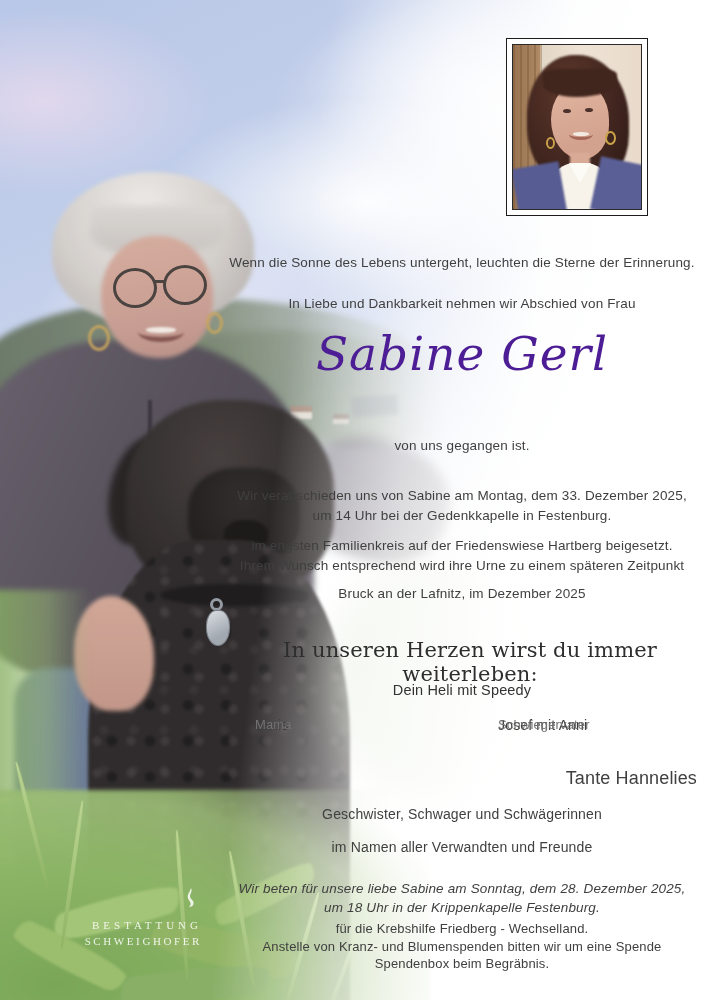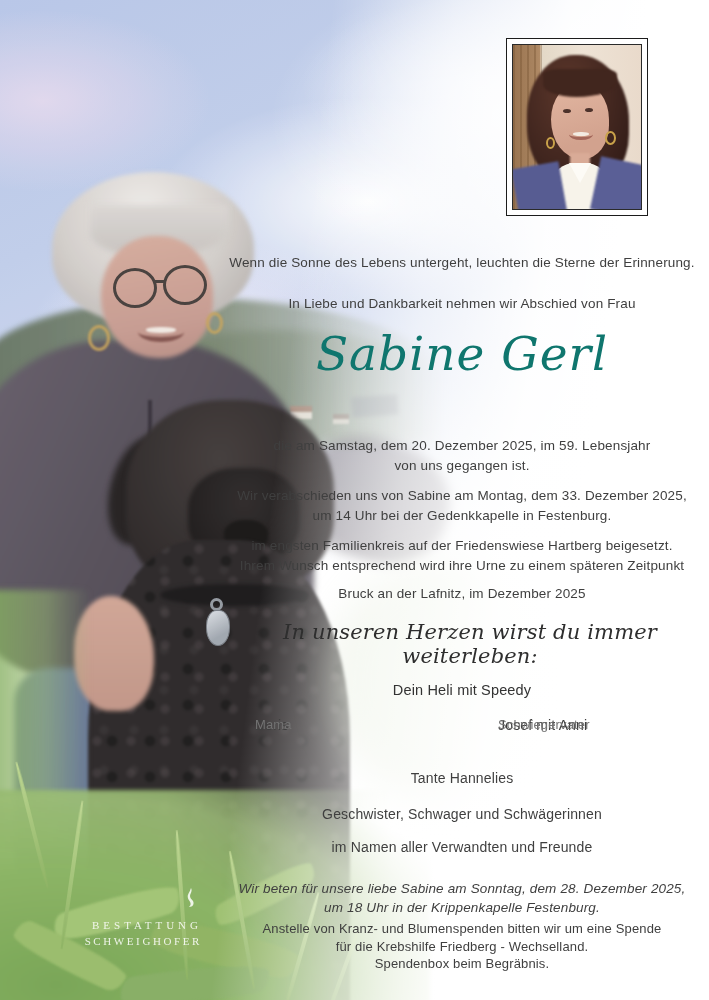--- a/index.html
+++ b/index.html
@@ -134,32 +134,32 @@
     clip-path:polygon(0 0,100% 0,50% 100%);}
 
   
   .txt{text-align:center;font-size:13.5px;line-height:20px;color:#3f3f3f;}
   .txt div{position:static;}
   .poem{left:157px;top:102px;width:360px;line-height:19px;}
   .epigraph{left:227px;top:253px;width:470px;}
   .intro{left:227px;top:294px;width:470px;}
   .name{left:227px;top:326px;width:470px;text-align:center;
     font-family:"DejaVu Serif","Liberation Serif",serif;font-style:italic;font-weight:normal;
-    font-size:47px;color:#0f766e;letter-spacing:1px;}
+    font-size:47px;color:#4c1d95;letter-spacing:1px;}
   .death{left:227px;top:436px;width:470px;}
   .farewell{left:227px;top:486px;width:470px;}
   .urn{left:227px;top:536px;width:470px;}
   .place{left:227px;top:584px;width:470px;}
-  .hearts{left:235px;top:620px;width:470px;text-align:center;
-    font-family:"DejaVu Serif","Liberation Serif",serif;font-style:italic;font-size:21px;color:#2e2e2e;}
+  .hearts{left:235px;top:638px;width:470px;text-align:center;
+    font-family:"DejaVu Serif","Liberation Serif",serif;font-size:21px;color:#2e2e2e;}
   .m-primary{left:227px;top:680px;width:470px;font-size:14.5px;color:#333;}
   .m-left{left:255px;top:716px;width:165px;text-align:center;font-size:14px;line-height:18px;}
   .m-right{left:498px;top:716px;width:165px;text-align:center;font-size:14px;line-height:18px;}
   .m-rel{font-size:13px;color:#737373;}
-  .m-aunt{left:227px;top:768px;width:470px;font-size:14px;}
+  .m-aunt{left:227px;top:768px;width:470px;font-size:18px;text-align:right;}
   .m-sib{left:227px;top:804px;width:470px;font-size:14px;}
   .m-all{left:227px;top:837px;width:470px;font-size:14px;}
   .prayer{left:227px;top:880px;width:470px;line-height:18.5px;font-style:italic;}
   .donation{left:227px;top:920px;width:470px;font-size:13px;line-height:17.5px;}
 </style>
 </head>
 <body>
 
 <div class="page">
 
@@ -243,21 +243,20 @@
       <div class="p-collar"></div>
     </div>
   </div>
 
 
   <div class="txt intro">In Liebe und Dankbarkeit nehmen wir Abschied von Frau</div>
   <div class="txt epigraph">Wenn die Sonne des Lebens untergeht, leuchten die Sterne der Erinnerung.</div>
   <div class="name">Sabine Gerl</div>
 
   <div class="txt death">
-    <div>die am Samstag, dem 20. Dezember 2025, im 59. Lebensjahr</div>
     <div>von uns gegangen ist.</div>
   </div>
 
   <div class="txt farewell">
     <div>Wir verabschieden uns von Sabine am Montag, dem 33. Dezember 2025,</div>
     <div>um 14 Uhr bei der Gedenkkapelle in Festenburg.</div>
   </div>
 
   <div class="txt urn">
     <div>im engsten Familienkreis auf der Friedenswiese Hartberg beigesetzt.</div>
@@ -282,18 +281,18 @@
   <div class="txt m-aunt">Tante Hannelies</div>
   <div class="txt m-sib">Geschwister, Schwager und Schwägerinnen</div>
   <div class="txt m-all">im Namen aller Verwandten und Freunde</div>
 
   <div class="txt prayer">
     <div>Wir beten für unsere liebe Sabine am Sonntag, dem 28. Dezember 2025,</div>
     <div>um 18 Uhr in der Krippenkapelle Festenburg.</div>
   </div>
 
   <div class="txt donation">
+    <div>für die Krebshilfe Friedberg - Wechselland.</div>
     <div>Anstelle von Kranz- und Blumenspenden bitten wir um eine Spende</div>
-    <div>für die Krebshilfe Friedberg - Wechselland.</div>
     <div>Spendenbox beim Begräbnis.</div>
   </div>
 
 </div>
 
 </body></html>

